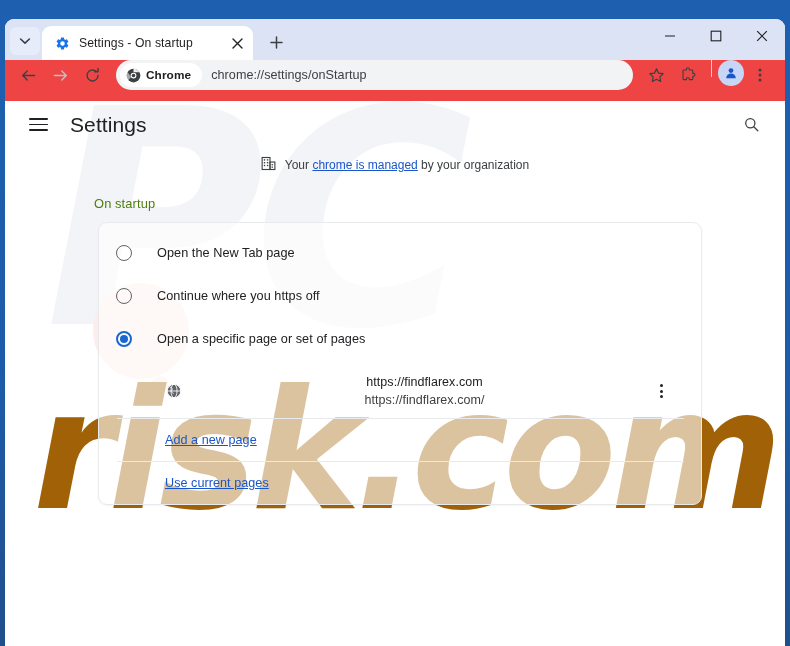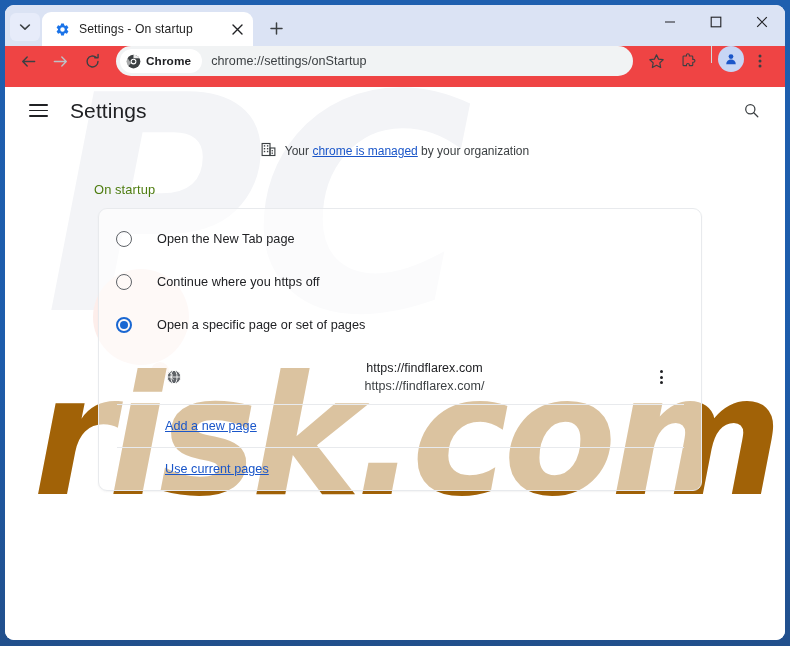--- a/index.html
+++ b/index.html
@@ -14,21 +14,21 @@
   body {
     background: #1b5aa8;
   }
 
   
   #window-frame {
     position: absolute;
     left: 0; top: 0;
     width: 790px; height: 646px;
     background: linear-gradient(180deg, #1e5faf 0%, #1d5cab 55%, #214f8c 100%);
-    padding: 5px 5px 6px 5px;
+    padding: 19px 5px 6px 5px;
   }
 
   #window-body {
     position: relative;
     width: 780px;
     height: 635px;
     border-radius: 9px 9px 9px 9px;
     background: #ffffff;
     overflow: hidden;
     display: flex;

